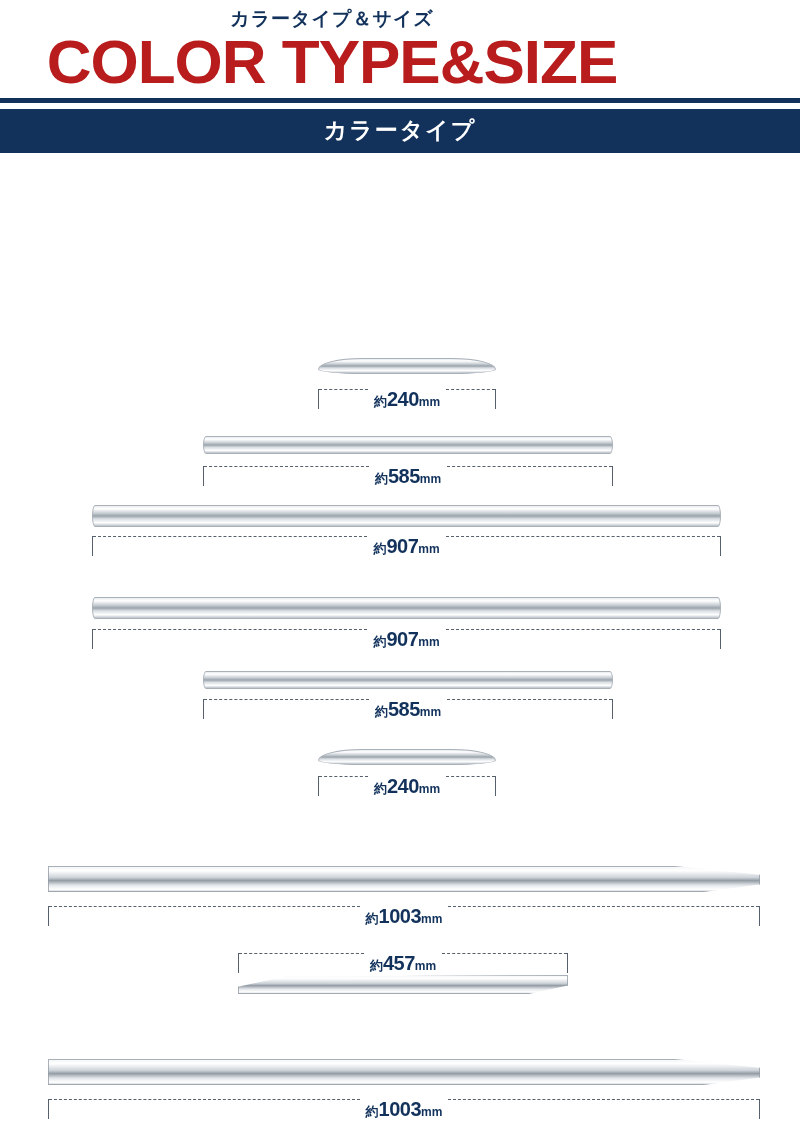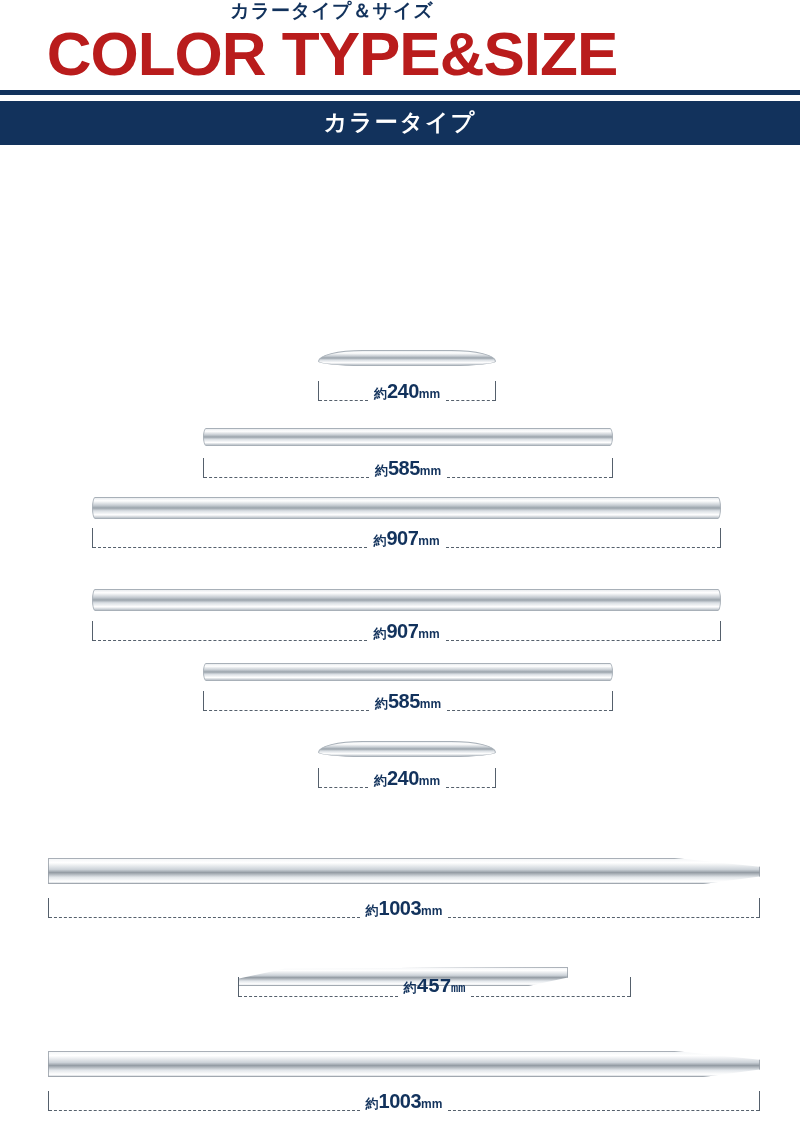--- a/index.html
+++ b/index.html
@@ -12,21 +12,21 @@
     background: #ffffff;
     font-family: "Liberation Sans", sans-serif;
     color: #0d2a52;
     overflow: hidden;
     position: relative;
   }
 
   
   .header {
     width: 664px;
-    padding-top: 0;
+    padding-top: 8px;
     text-align: center;
   }
   .kicker {
     font-size: 19px;
     font-weight: bold;
     letter-spacing: 1px;
     color: #12325c;
     line-height: 1.2;
   }
   .main-title {
@@ -91,21 +91,21 @@
         #e3e7eb 74%,
         #ffffff 90%,
         #bfc6cd 100%);
   }
 
   
   .dim {
     position: absolute;
     height: 20px;
     display: flex;
-    align-items: flex-end;
+    align-items: flex-start;
   }
   .dim .line {
     flex: 1 1 auto;
     border-top: 1px dashed #55606c;
     height: 0;
   }
   .dim .cap {
     width: 0;
     align-self: stretch;
     border-left: 1px solid #55606c;
@@ -193,21 +193,21 @@
     </div>
     <div class="bar taper" style="top: 713px; left: 48px; width: 712px; height: 26px; clip-path: polygon(0% 0%, 88% 0%, 100% 34%, 100% 72%, 92% 100%, 0% 100%, 0% 0%); border: none; box-shadow: rgba(150, 158, 166, 0.8) 0px 0px 0px 1px inset;"></div>
     <div class="dim" style="top: 753px; left: 48px; width: 712px; position: absolute;">
       <div class="cap"></div>
       <div class="line"></div>
       <div class="label"><span class="approx">約</span><span class="num">1003</span><span class="unit">mm</span></div>
       <div class="line"></div>
       <div class="cap"></div>
     </div>
     <div class="bar taper" style="top: 822px; left: 238px; width: 330px; height: 19px; clip-path: polygon(0% 62%, 14% 10%, 100% 0%, 100% 56%, 88% 100%, 0% 100%); border: none; box-shadow: rgba(150, 158, 166, 0.8) 0px 0px 0px 1px inset;"></div>
-    <div class="dim" style="top: 832px; left: 238px; width: 393px; position: absolute; font-family: Liberation Mono, monospace;">
+    <div class="dim" style="top: 800px; left: 238px; width: 330px; position: absolute;">
       <div class="cap"></div>
       <div class="line"></div>
       <div class="label"><span class="approx">約</span><span class="num">457</span><span class="unit">mm</span></div>
       <div class="line"></div>
       <div class="cap"></div>
     </div>
     <div class="bar taper" style="top: 906px; left: 48px; width: 712px; height: 26px; clip-path: polygon(0% 0%, 88% 0%, 100% 34%, 100% 72%, 92% 100%, 0% 100%, 0% 0%); border: none; box-shadow: rgba(150, 158, 166, 0.8) 0px 0px 0px 1px inset;"></div>
     <div class="dim" style="top: 946px; left: 48px; width: 712px; position: absolute;">
       <div class="cap"></div>
       <div class="line"></div>

